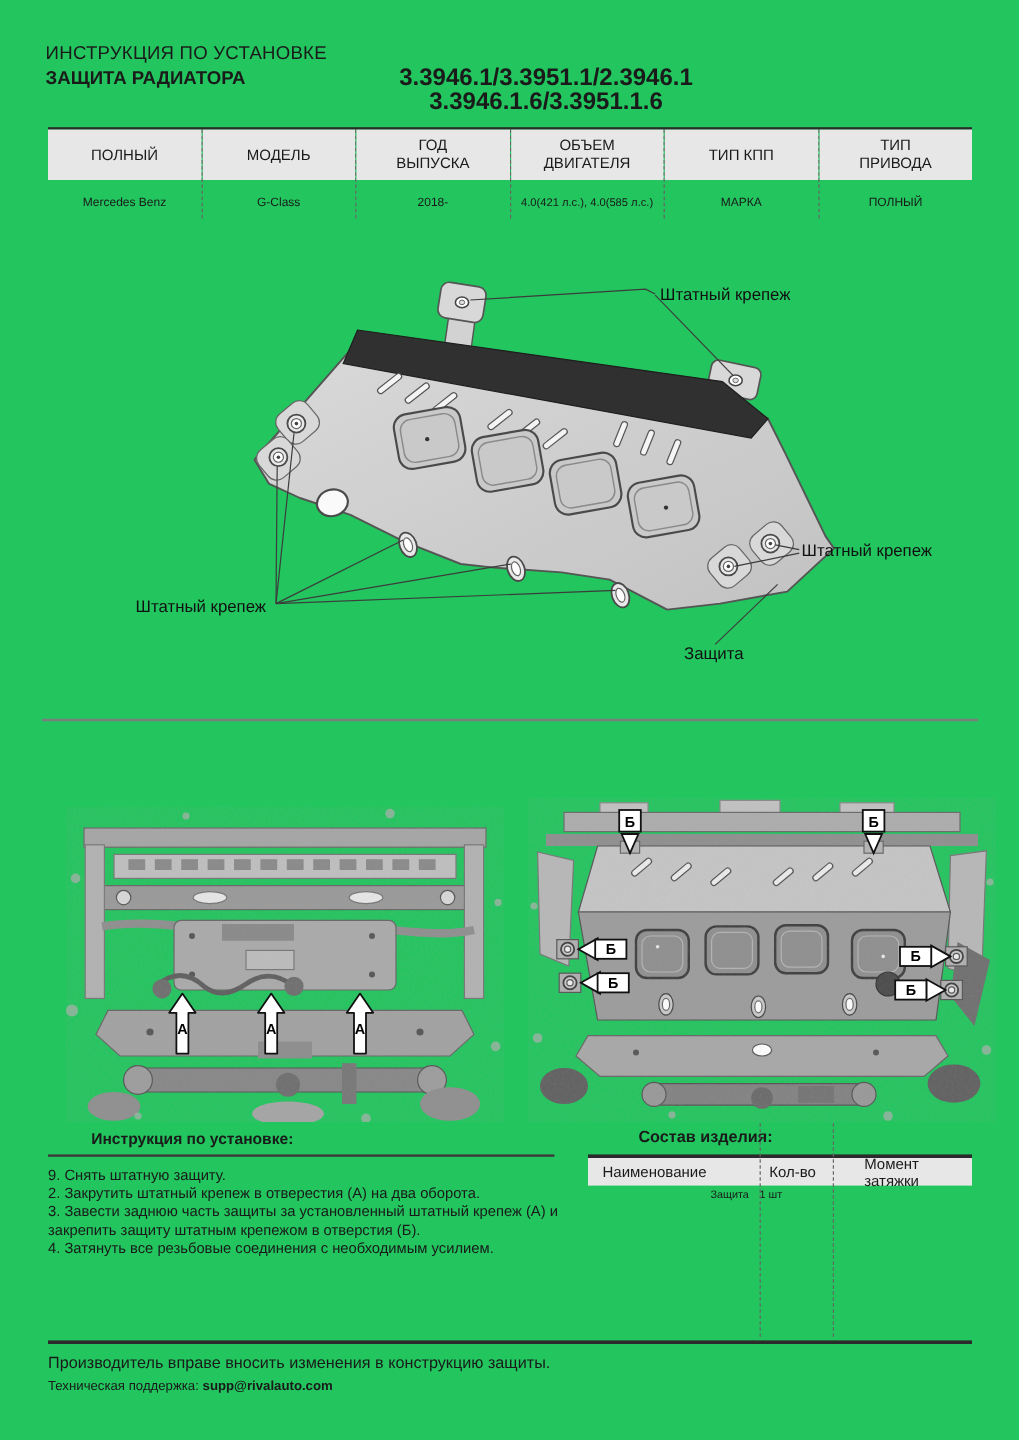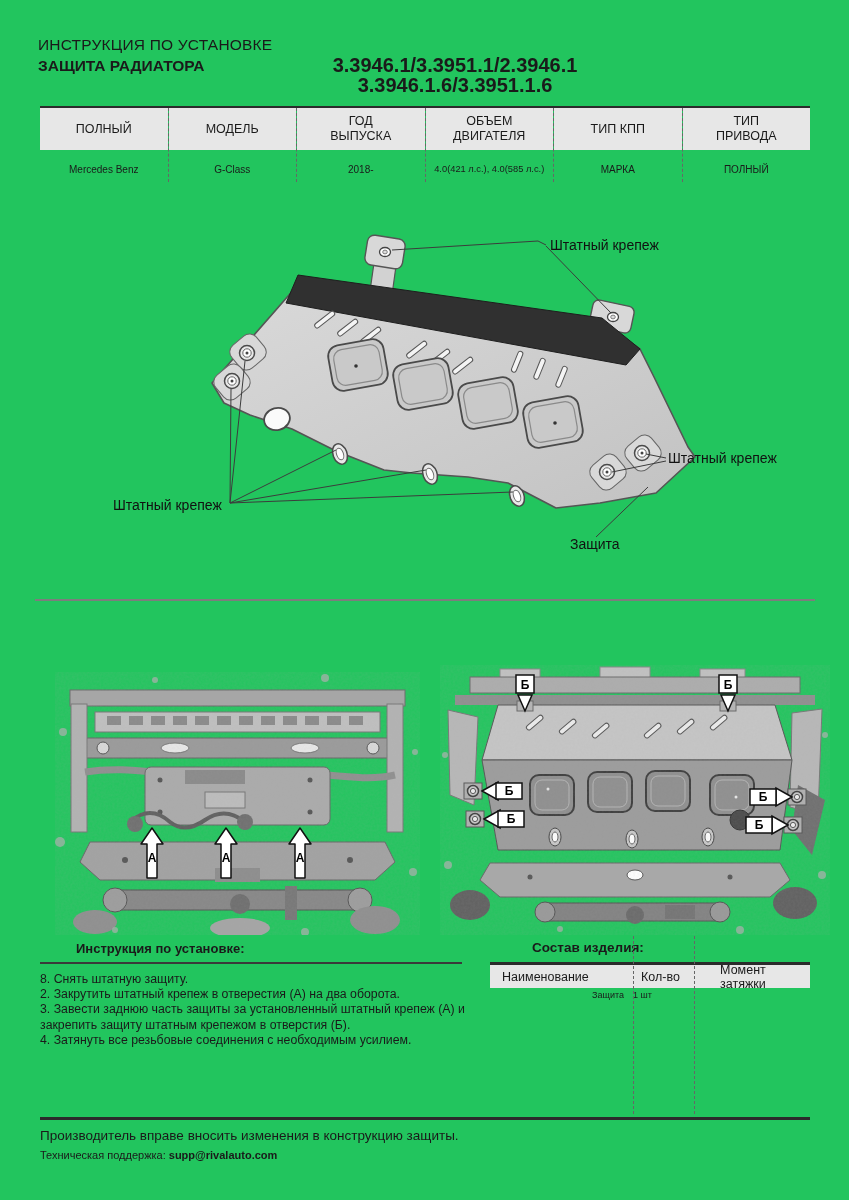--- a/index.html
+++ b/index.html
@@ -418,21 +418,21 @@
           <polygon points="348,160 332,151 332,169" fill="#fff" stroke="#111" stroke-width="1.5"></polygon>
          <rect x="306" y="152" width="26" height="16" fill="#fff" stroke="#111" stroke-width="1.5"></rect>
          <text class="mark" x="319" y="164" text-anchor="middle">Б</text>
         </g>
     </g>
   </svg>
 
   <div class="abs instr-title">Инструкция по установке:</div>
   <div class="abs instr-rule"></div>
   <div class="abs instr-steps">
-    <div>8. Снять штатную защиту.</div>
+    <div>9. Снять штатную защиту.</div>
     <div>2. Закрутить штатный крепеж в отверестия (А) на два оборота.</div>
     <div>3. Завести заднюю часть защиты за установленный штатный крепеж (А) и закрепить защиту штатным крепежом в отверстия (Б).</div>
     <div>4. Затянуть все резьбовые соединения с необходимым усилием.</div>
   </div>
 
   <div class="abs pt-title">Состав изделия:</div>
   <div class="abs pt-rule"></div>
   <div class="abs pt-band">
     <div class="pt-h c1">Наименование</div>
     <div class="pt-h c2">Кол-во</div>

